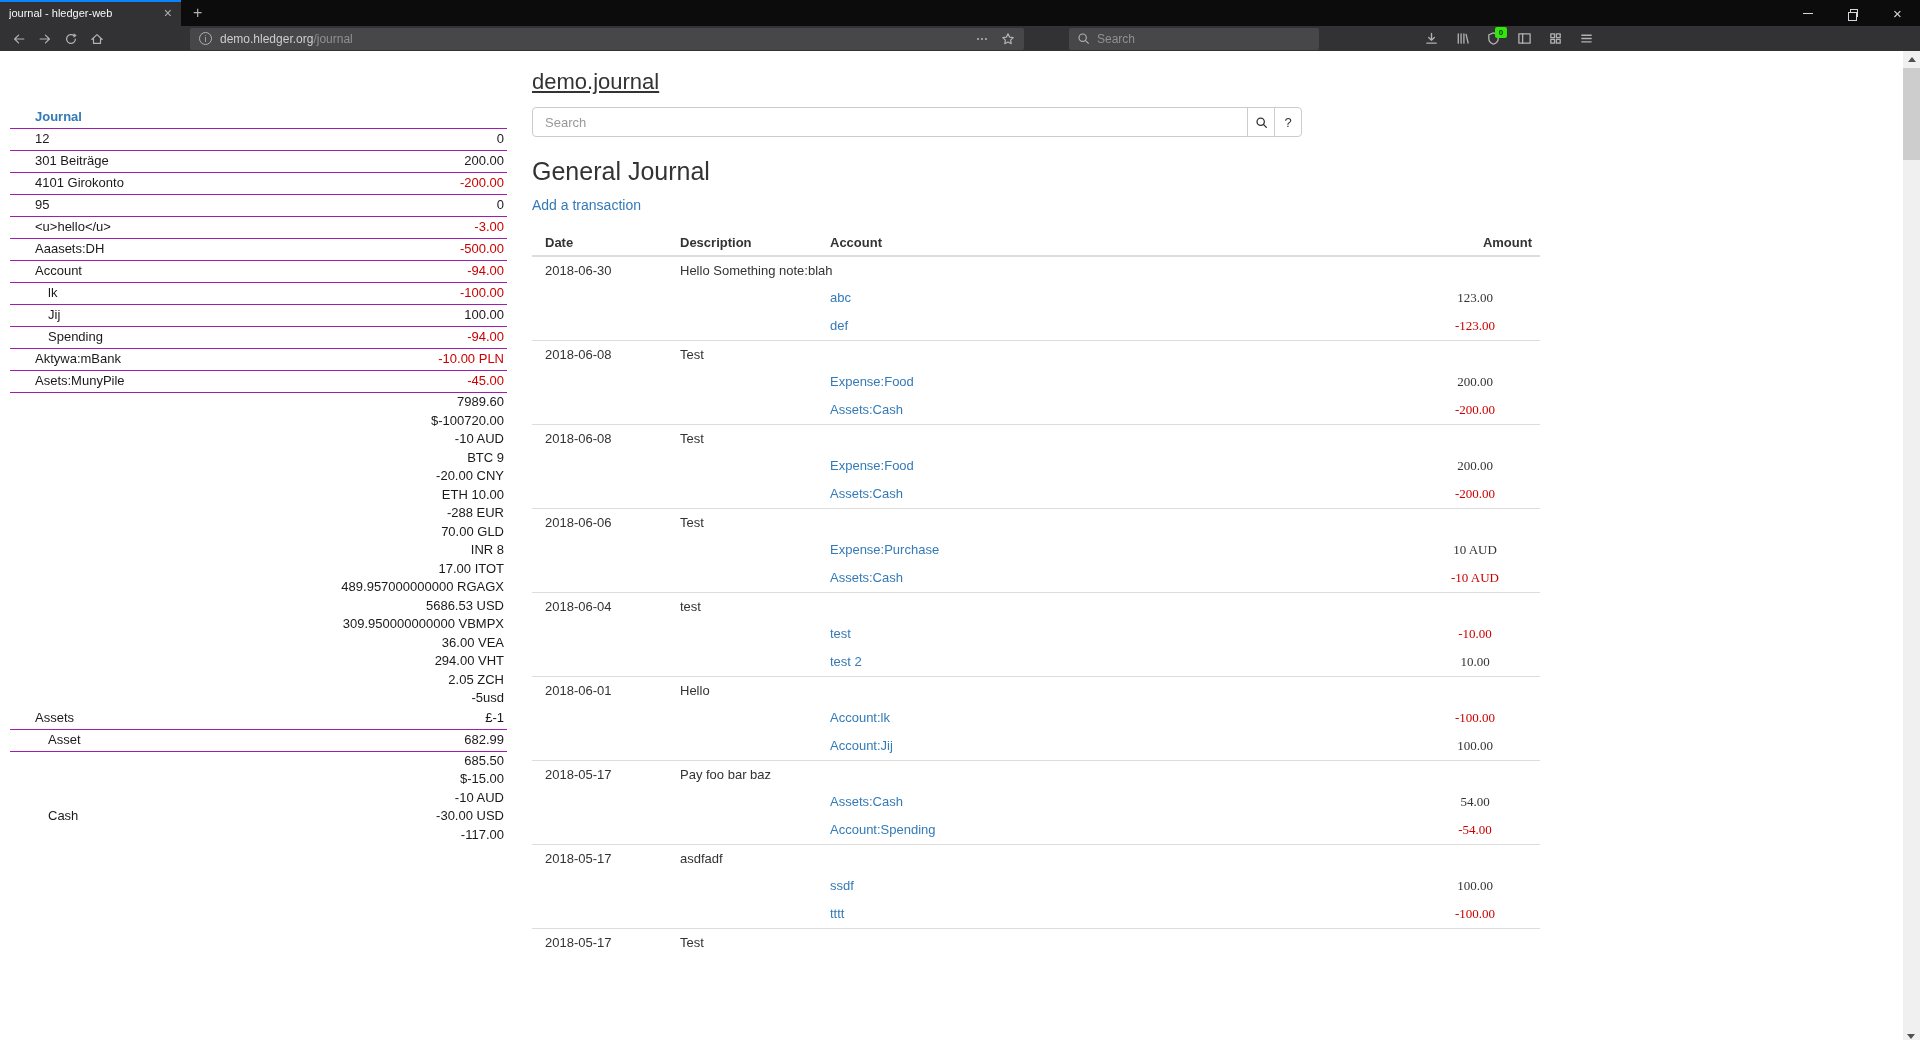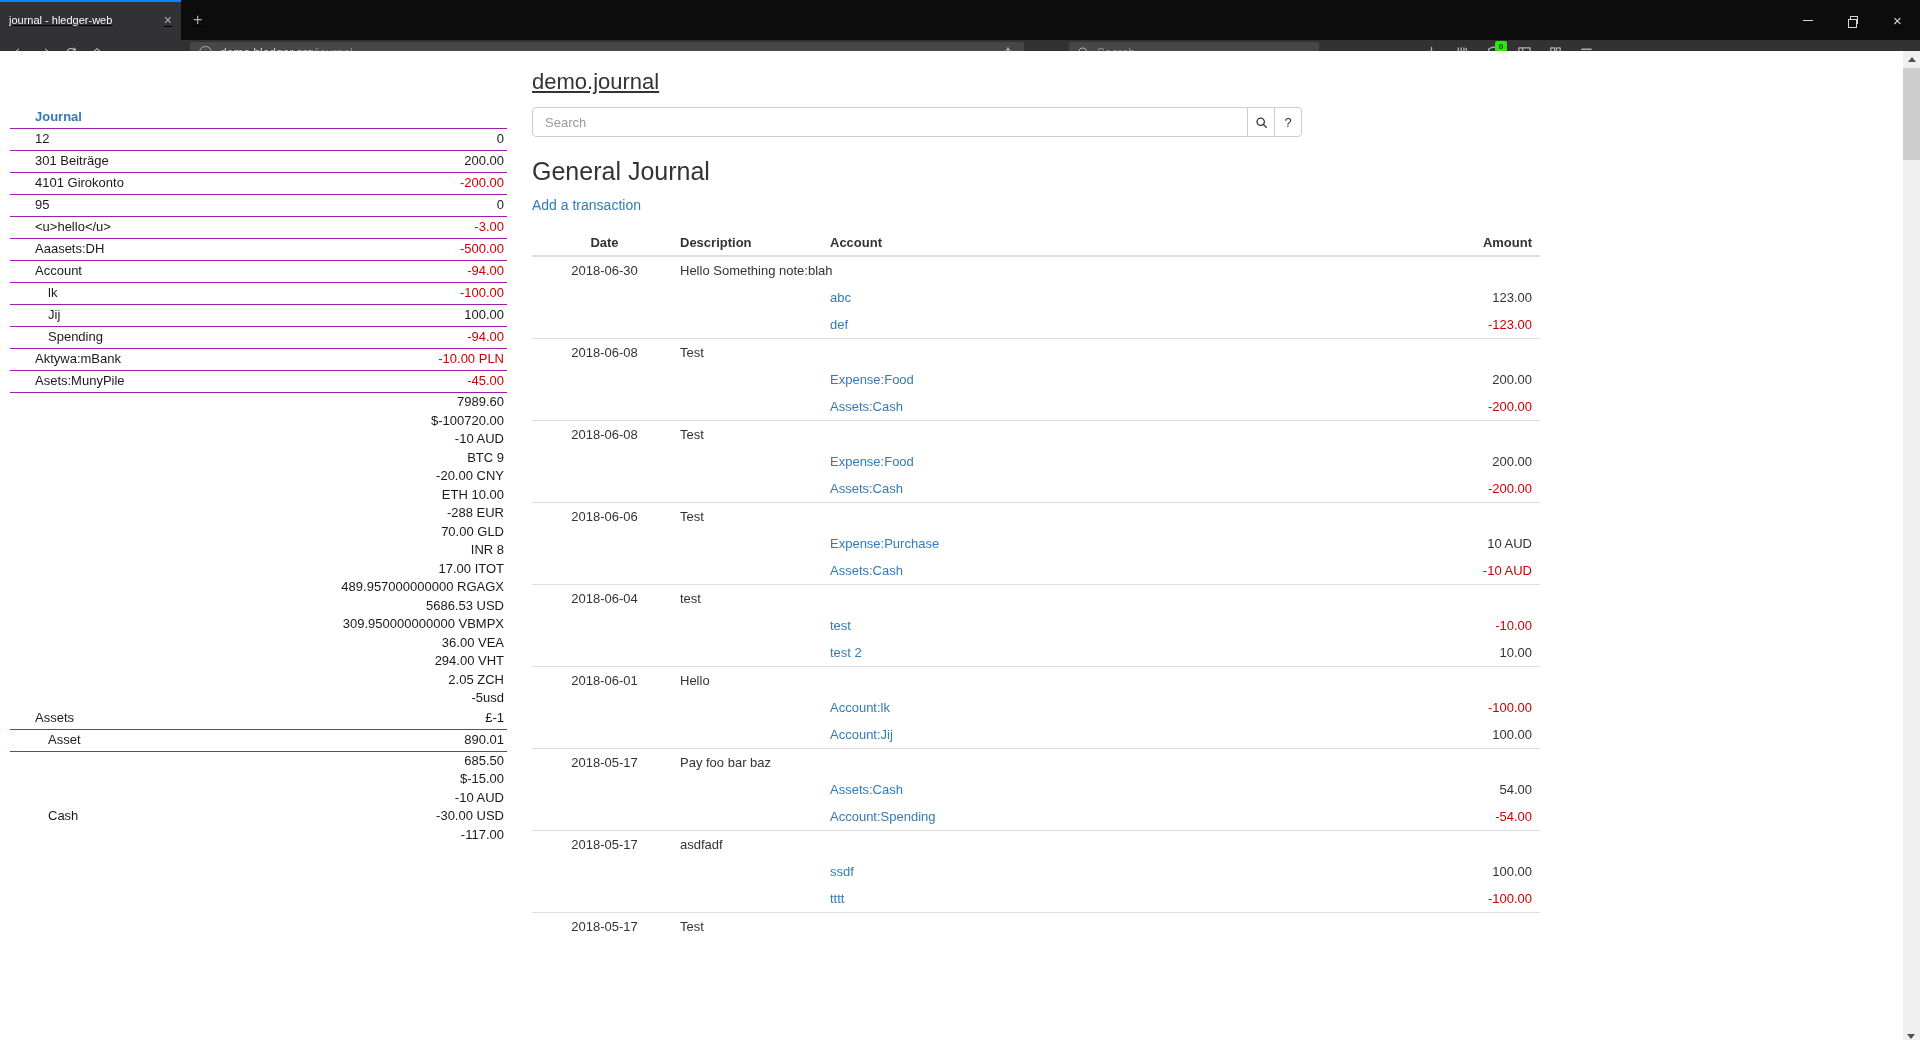--- a/index.html
+++ b/index.html
@@ -1,20 +1,20 @@
 <!DOCTYPE html>
 <html><head>
 <meta charset="utf-8">
 <style>
   * { box-sizing: border-box; margin: 0; padding: 0; }
   html, body { width: 1920px; height: 1040px; overflow: hidden; }
   body { font-family: "Liberation Sans", sans-serif; background: #fff; }
 
   
-  .titlebar { height: 40px; background: #0c0c0d; display: flex; align-items: stretch; text-decoration: underline; }
+  .titlebar { height: 26px; background: #0c0c0d; display: flex; align-items: stretch; }
   .tab { width: 181px; background: #323234; box-shadow: inset 0 2px 0 #0a84ff; display: flex; align-items: center; padding: 0 9px; gap: 6px; }
   .tab-title { color: #f9f9fa; font-size: 11px; flex: 1; white-space: nowrap; overflow: hidden; }
   .tab-close { color: #b1b1b3; font-size: 14px; line-height: 1; cursor: default; }
   .newtab-btn { color: #b1b1b3; font-size: 16px; display: flex; align-items: center; padding: 0 12px; }
   .win-controls { margin-left: auto; display: flex; }
   .win-btn { width: 45px; display: flex; align-items: center; justify-content: center; color: #d7d7db; }
   .min-glyph { width: 10px; height: 1px; background: #d7d7db; }
   .restore-glyph { position: relative; width: 8px; height: 8px; border: 1px solid #d7d7db; margin-left: 2px; }
   .restore-glyph::after { content: ""; position: absolute; left: -3px; top: 2px; width: 7px; height: 7px; border: 1px solid #d7d7db; background: #0c0c0d; }
   .close-glyph { font-size: 15px; line-height: 1; }
@@ -61,24 +61,24 @@
   .search-input::placeholder { color: #999; }
   .sg-btn { width: 28px; background: #fff; border: 1px solid #ccc; margin-left: -1px; display: flex; align-items: center; justify-content: center; font-size: 13px; color: #333; cursor: pointer; font-family: "Liberation Sans", sans-serif; }
   .sg-btn.last { border-radius: 0 4px 4px 0; }
   .section-title { font-size: 25px; font-weight: normal; color: #333; margin: 20px 0 10px; }
   .add-link { display: inline-block; color: #337ab7; font-size: 14px; text-decoration: none; margin-bottom: 15px; }
 
   .journal-table { width: 100%; border-collapse: collapse; font-size: 13px; color: #333; margin-top: 2px; }
   .journal-table th { text-align: left; font-weight: bold; padding: 5px 8px; border-bottom: 2px solid #ddd; }
   .journal-table th.h-amount { text-align: right; }
   .journal-table td { padding: 6px 8px; vertical-align: top; }
-  .journal-table th:first-child, .journal-table td:first-child { padding-left: 13px; text-align: center; }
+  .journal-table th:first-child, .journal-table td:first-child { padding-left: 13px; }
   .col-date { width: 140px; } .col-desc { width: 150px; } .col-amt { width: 130px; }
   .tx-head td { border-top: 1px solid #ddd; }
-  .c-amt { text-align: right; white-space: nowrap; }
+  .c-amt { text-align: center; white-space: nowrap; font-family: Liberation Serif, serif; }
   .posting-account a { color: #337ab7; text-decoration: none; }
 </style>
 </head>
 <body>
 
 <div class="titlebar">
   <div class="tab">
     <span class="tab-title">journal - hledger-web</span>
     <span class="tab-close">×</span>
   </div>
@@ -333,21 +333,21 @@
     <span class="s-amt">-5usd</span>
   </div>
 
   <div class="s-row">
     <span class="s-name">Assets</span>
     <span class="s-amt">£-1</span>
   </div>
 
   <div class="s-row">
     <span class="s-name indent">Asset</span>
-    <span class="s-amt">890.01</span>
+    <span class="s-amt">682.99</span>
   </div>
 
   <div class="s-row no-border">
     <span class="s-name"></span>
     <span class="s-amt">685.50</span>
   </div>
 
   <div class="s-row no-border">
     <span class="s-name"></span>
     <span class="s-amt">$-15.00</span>

